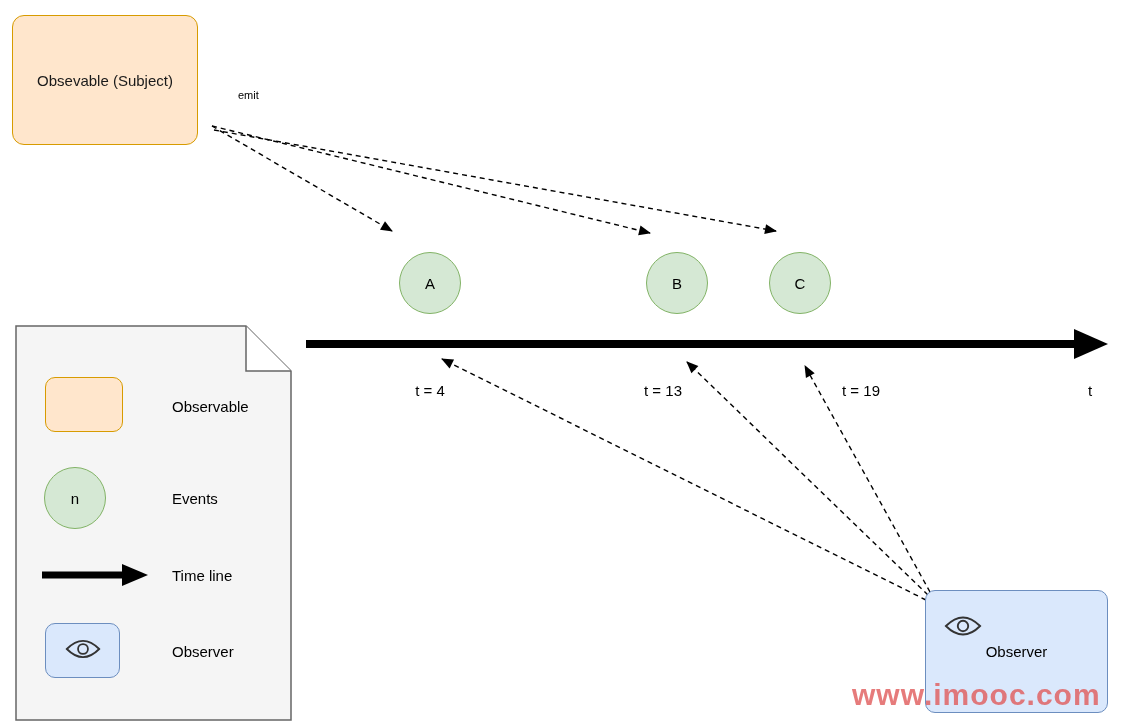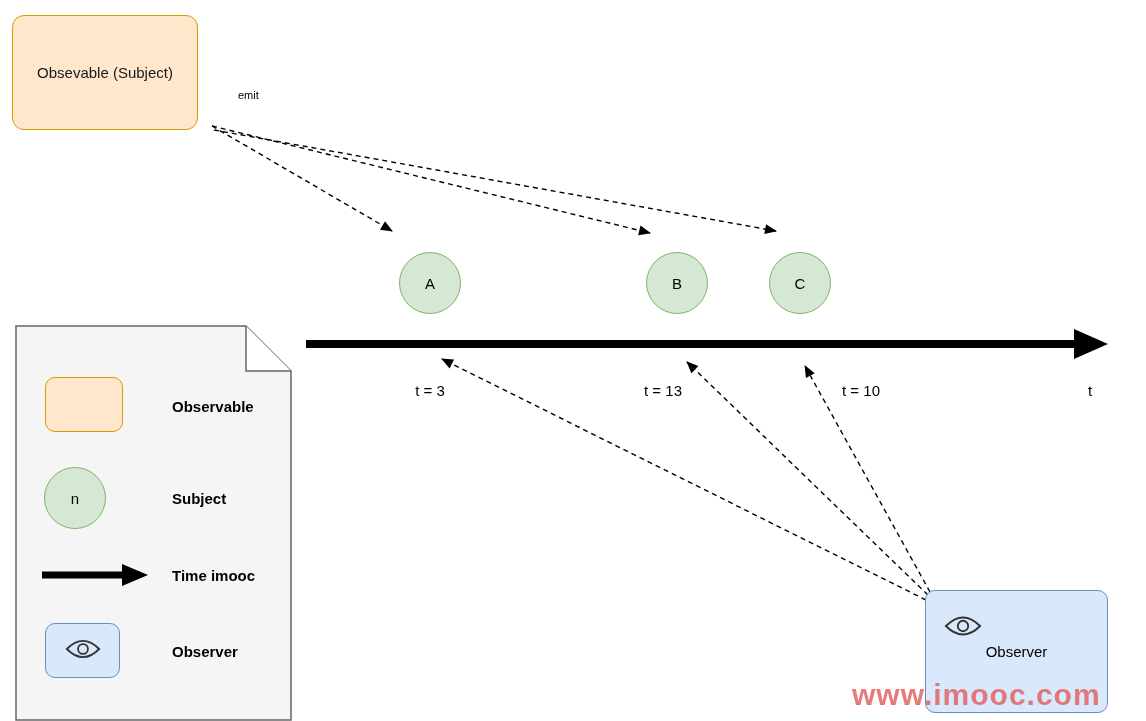--- a/index.html
+++ b/index.html
@@ -23,21 +23,21 @@
     height: 721px;
     pointer-events: none;
   }
   .node-label {
     font-size: 15px;
     color: #1a1a1a;
   }
   .subject-box {
     position: absolute;
     left: 12px; top: 15px;
-    width: 186px; height: 115px;
+    width: 186px; height: 130px;
     background: #ffe6cc;
     border: 1.5px solid #d79b00;
     border-radius: 12px;
     display: flex;
     align-items: center;
     justify-content: center;
     text-align: center;
     font-size: 15px;
     box-sizing: border-box;
   }
@@ -134,21 +134,20 @@
     align-items: center;
     justify-content: center;
     box-sizing: border-box;
   }
   .legend .legend-label {
     position: absolute;
     left: 157px;
     transform: translateY(-50%);
     font-size: 15px;
     white-space: nowrap;
-    font-weight: bold;
   }
   .legend .label-observable { top: 81px; }
   .legend .label-events     { top: 173px; }
   .legend .label-timeline   { top: 250px; }
   .legend .label-observer   { top: 326px; }
   .legend .timeline-swatch {
     position: absolute;
     left: 25px; top: 236px;
   }
   .watermark {
@@ -202,23 +201,23 @@
   <div class="event-node event-a">
     <span>A</span>
   </div>
   <div class="event-node event-b">
     <span>B</span>
   </div>
   <div class="event-node event-c">
     <span>C</span>
   </div>
 
-  <div class="time-label time-1">t = 3</div>
+  <div class="time-label time-1">t = 4</div>
   <div class="time-label time-10">t = 13</div>
-  <div class="time-label time-12">t = 10</div>
+  <div class="time-label time-12">t = 19</div>
   <div class="time-label time-t">t</div>
 
   <div class="observer-box">
     <span class="eye-wrap">
       <svg width="38" height="26" viewBox="0 0 40 26" xmlns="http://www.w3.org/2000/svg">
         <path d="M2 13 Q20 -5 38 13 Q20 31 2 13 Z" fill="none" stroke="#333333" stroke-width="2"></path>
         <circle cx="20" cy="13" r="5.5" fill="none" stroke="#333333" stroke-width="2"></circle>
       </svg>
     </span>
     <span class="observer-label">Observer</span>
@@ -229,29 +228,29 @@
       <path d="M1,1 L231,1 L276,46 L276,395 L1,395 Z" fill="#f5f5f5" stroke="#666666" stroke-width="1.5"></path>
       <path d="M231,1 L231,46 L276,46" fill="#ffffff" stroke="#666666" stroke-width="1.5"></path>
     </svg>
 
     <div class="swatch-observable"></div>
     <div class="legend-label label-observable">Observable</div>
 
     <div class="swatch-event">
       <span>n</span>
     </div>
-    <div class="legend-label label-events">Subject</div>
+    <div class="legend-label label-events">Events</div>
 
     <span class="timeline-swatch">
       <svg width="110" height="28" viewBox="0 0 110 28" xmlns="http://www.w3.org/2000/svg">
         <line x1="2" y1="14" x2="84" y2="14" stroke="#000000" stroke-width="7"></line>
         <polygon points="82,3 108,14 82,25" fill="#000000"></polygon>
       </svg>
     </span>
-    <div class="legend-label label-timeline">Time imooc</div>
+    <div class="legend-label label-timeline">Time line</div>
 
     <div class="swatch-observer">
       <span>
         <svg width="36" height="24" viewBox="0 0 40 26" xmlns="http://www.w3.org/2000/svg">
           <path d="M2 13 Q20 -5 38 13 Q20 31 2 13 Z" fill="none" stroke="#333333" stroke-width="2"></path>
           <circle cx="20" cy="13" r="5.5" fill="none" stroke="#333333" stroke-width="2"></circle>
         </svg>
       </span>
     </div>
     <div class="legend-label label-observer">Observer</div>

